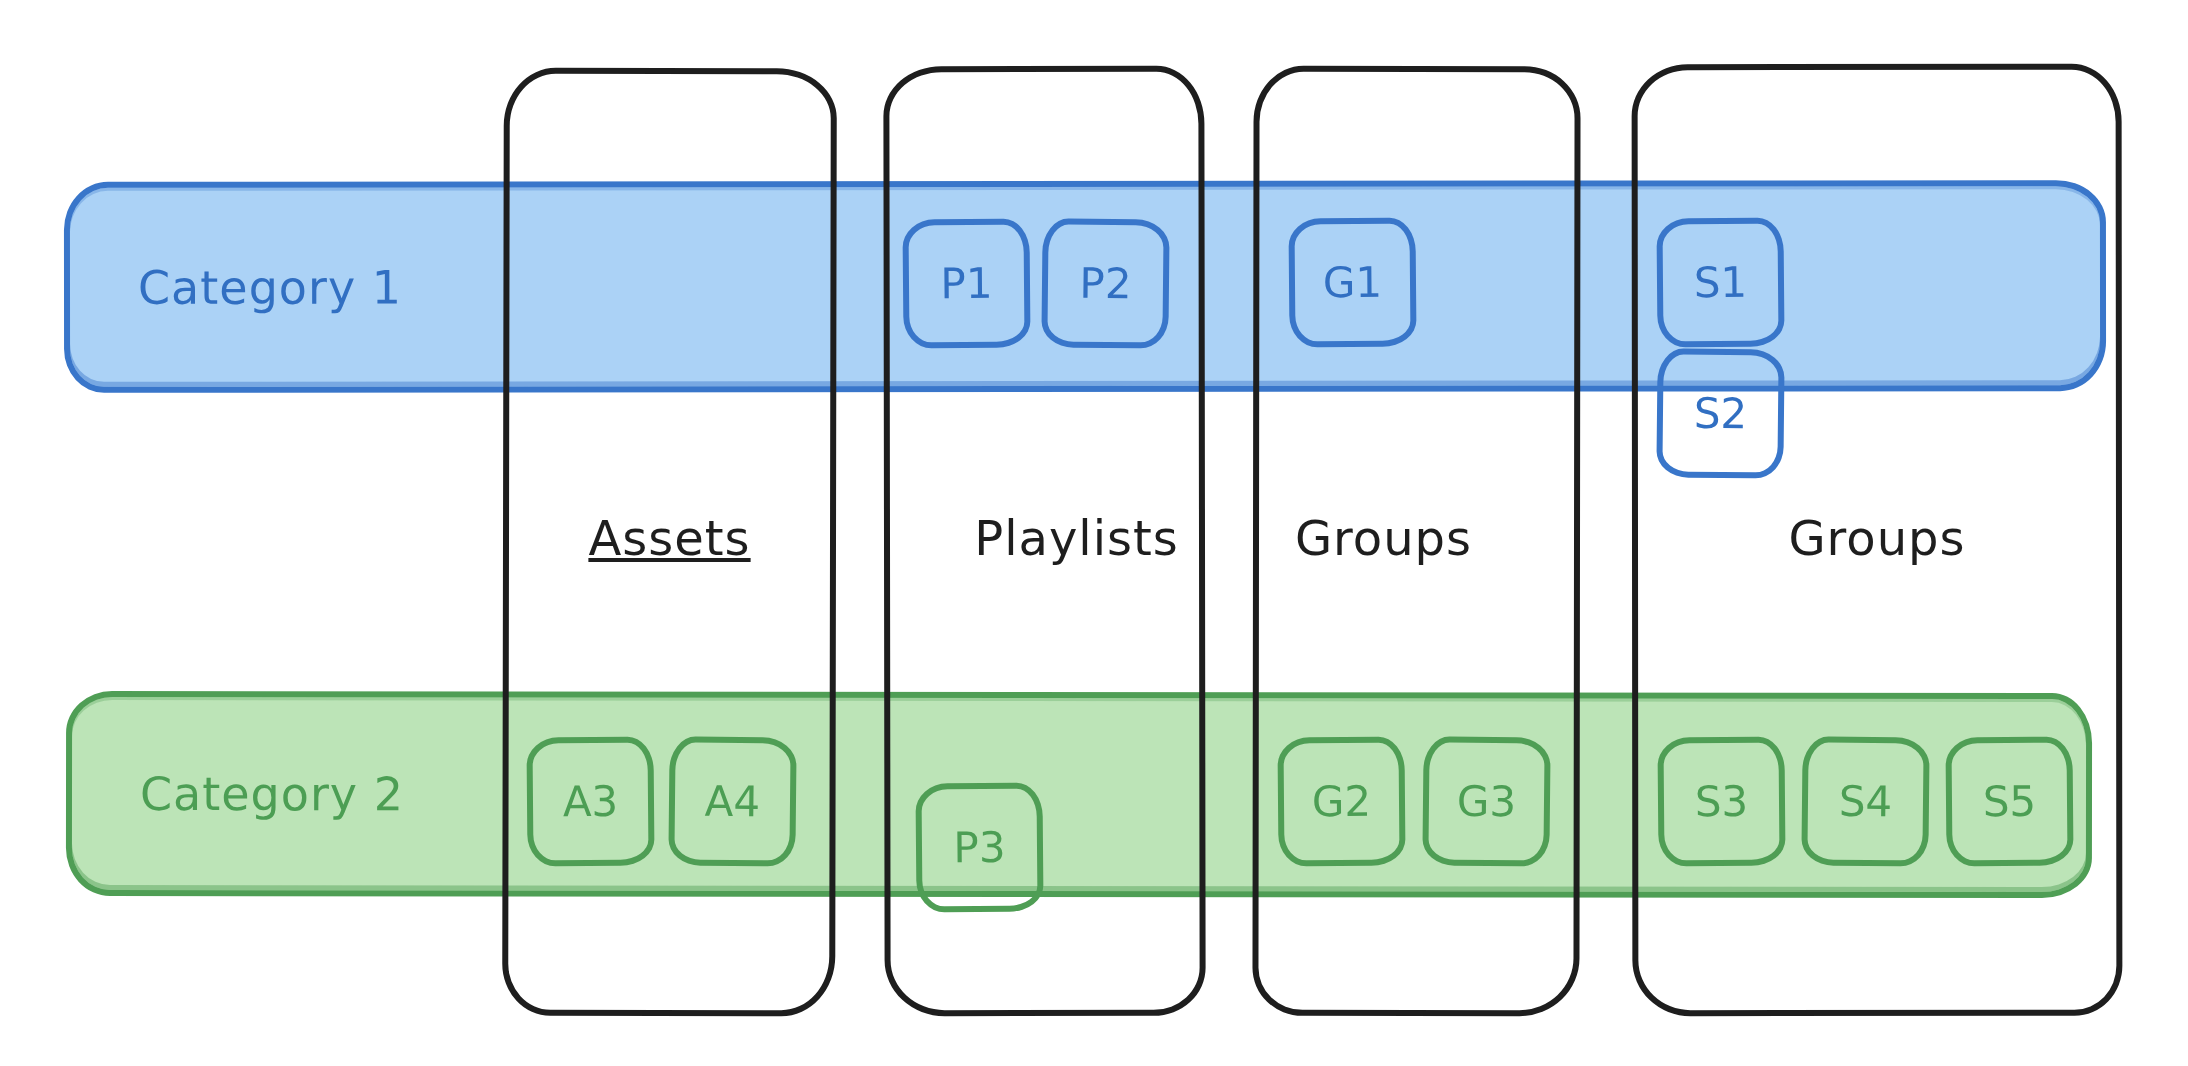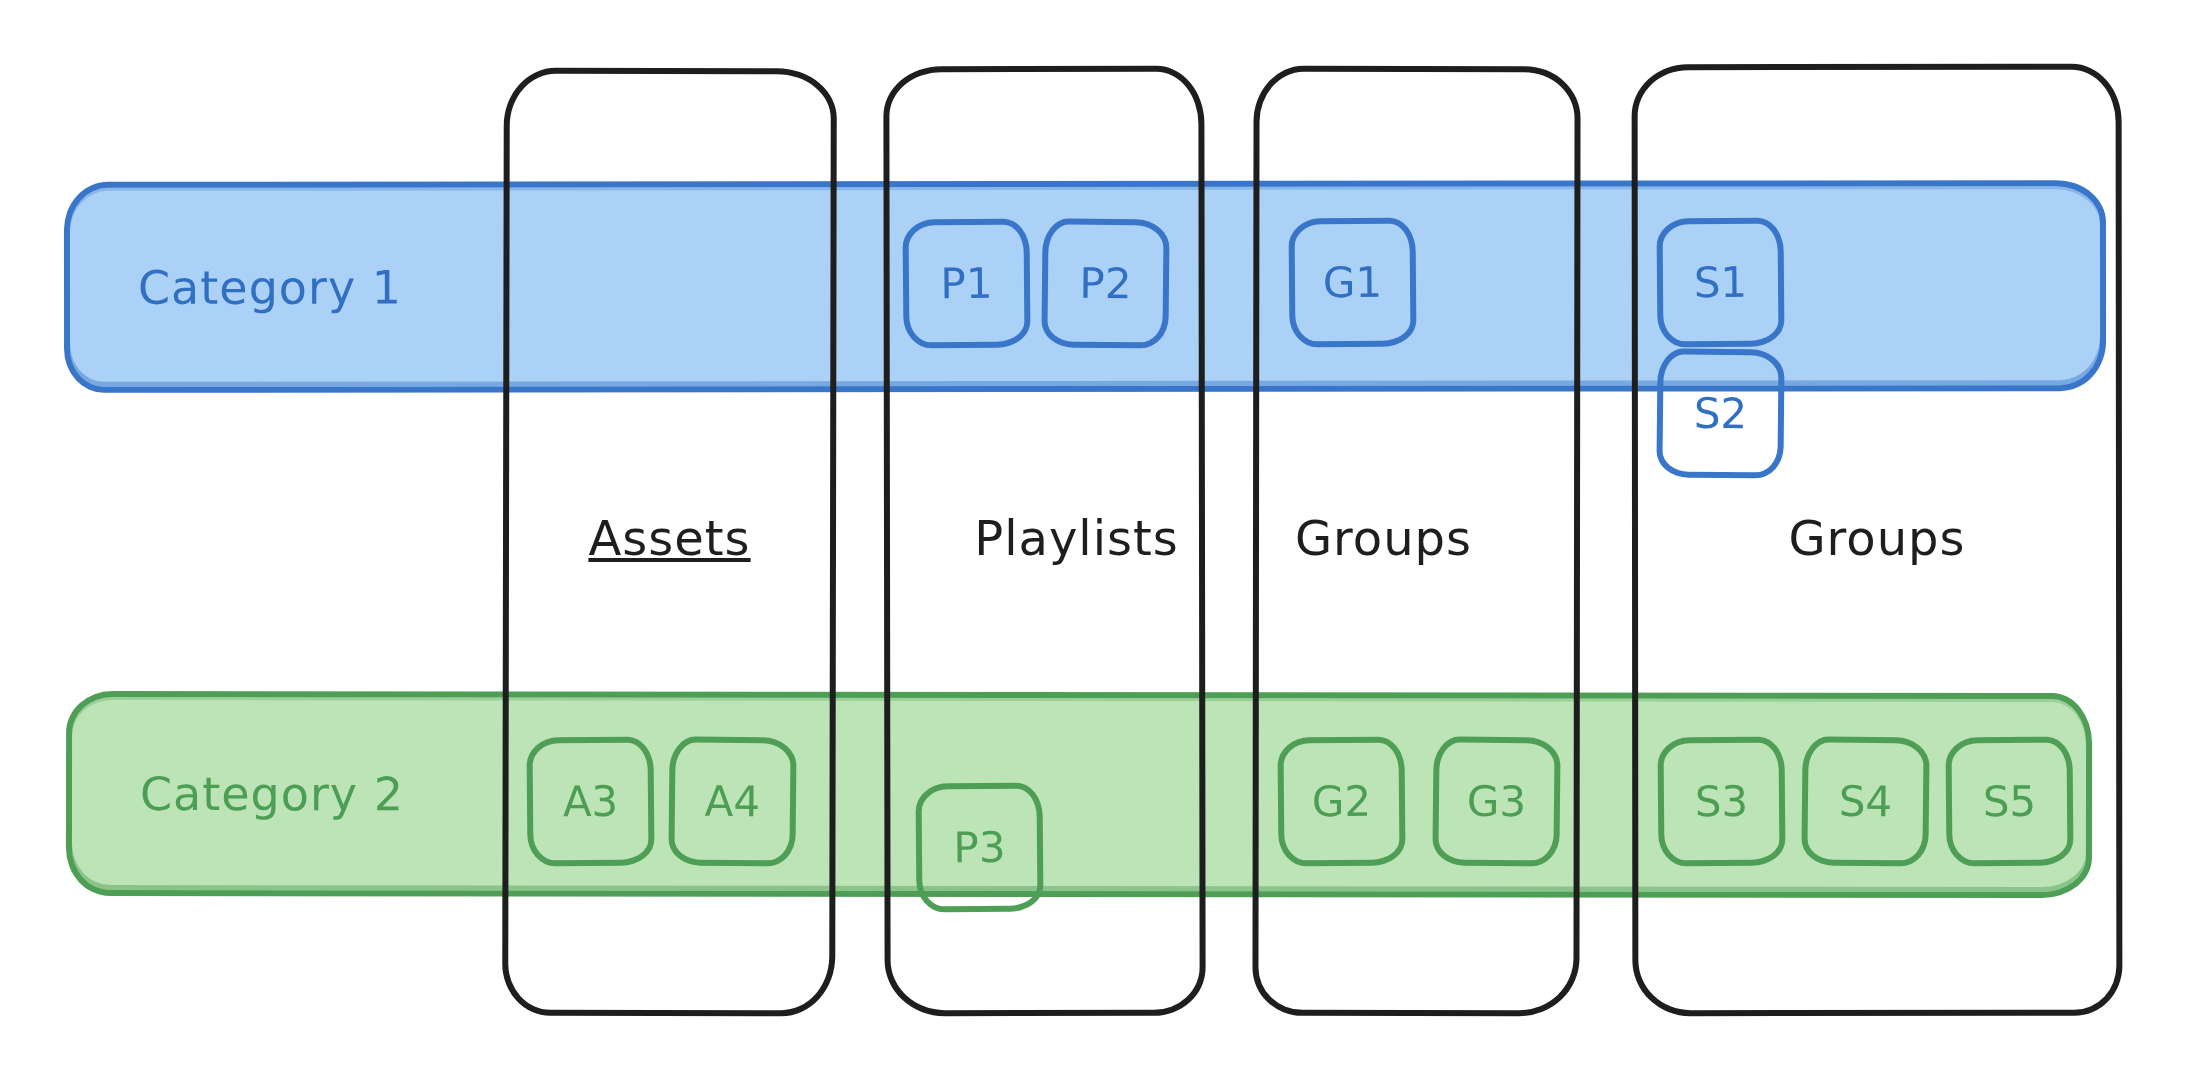--- a/index.html
+++ b/index.html
@@ -85,21 +85,21 @@
     position: absolute;
     display: flex;
     z-index: 3;
   }
   #cell-0-assets    { left: 527px;  top: 219px; gap: 22px; }
   #cell-0-playlists { left: 903px;  top: 219px; gap: 12px; }
   #cell-0-groups    { left: 1289px; top: 218px; border-radius: 21px; }
   #cell-0-screens   { left: 1657px; top: 218px; gap: 2px; flex-direction: column; }
   #cell-1-assets    { left: 527px;  top: 737px; gap: 15px; }
   #cell-1-playlists { left: 916px;  top: 737px; margin-top: 46px; }
-  #cell-1-groups    { left: 1278px; top: 737px; gap: 28px; align-items: flex-end; }
+  #cell-1-groups    { left: 1278px; top: 737px; gap: 18px; align-items: flex-end; }
   #cell-1-screens   { left: 1658px; top: 737px; gap: 17px; }
 
   .box {
     width: 127px; height: 129px;
     border: 6px solid;
     display: flex; align-items: center; justify-content: center;
     font-size: 42px;
     border-radius: 32px 26px 34px 28px / 28px 34px 26px 32px;
   }
   .cell .box:nth-child(odd)  { transform: rotate(-0.5deg); }

